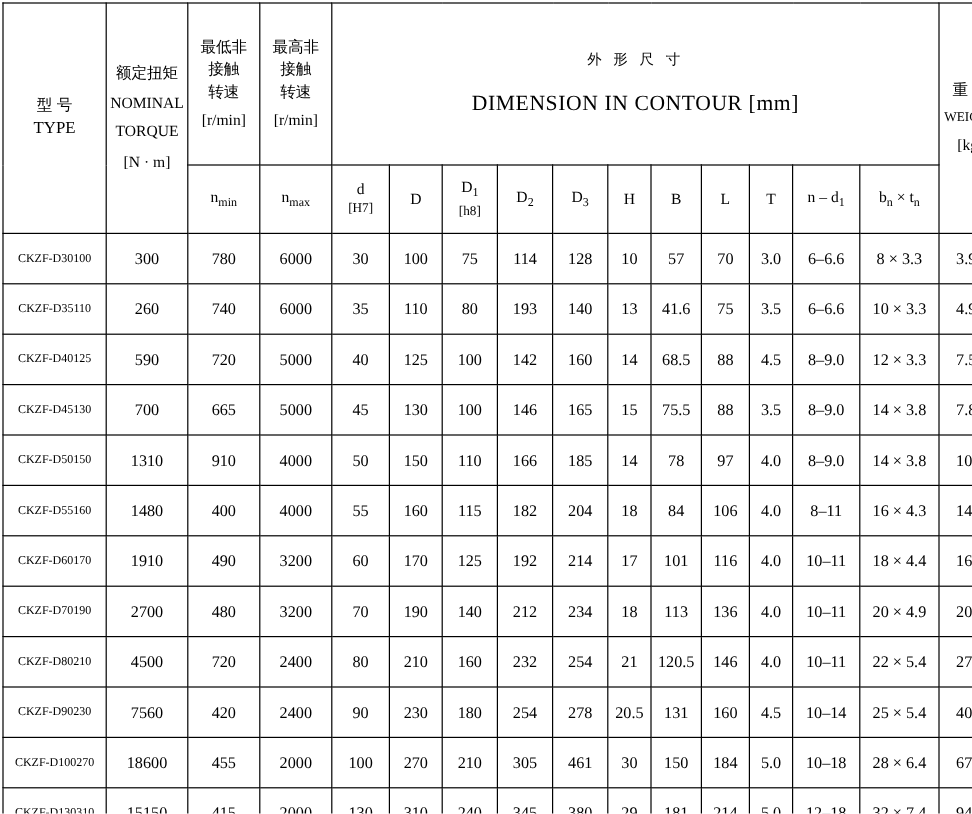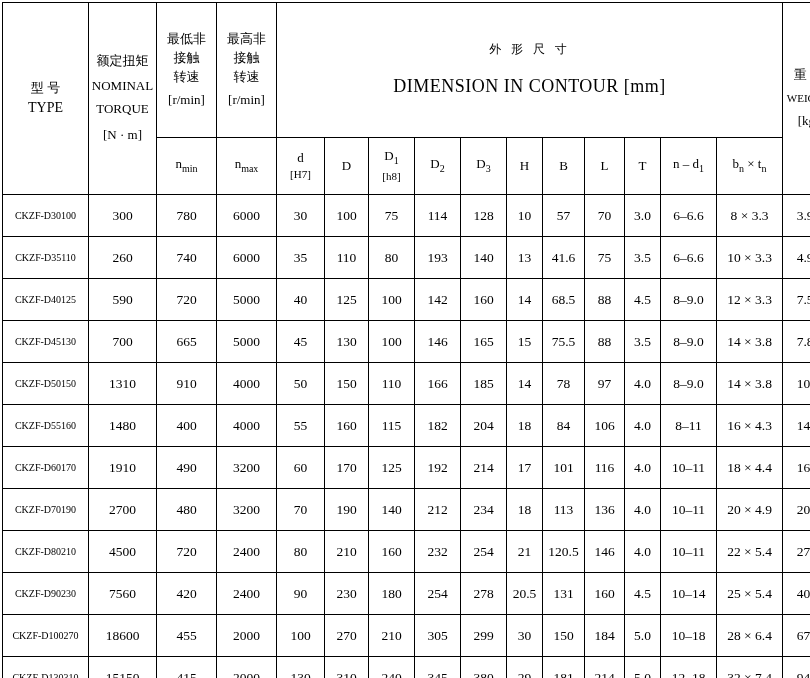--- a/index.html
+++ b/index.html
@@ -351,21 +351,21 @@
       </tr>
       <tr class="datarow row-a">
         <td class="c-type">CKZF-D100270</td>
         <td class="c-val">18600</td>
         <td class="c-val">455</td>
         <td class="c-val">2000</td>
         <td class="c-val">100</td>
         <td class="c-val">270</td>
         <td class="c-val">210</td>
         <td class="c-val">305</td>
-        <td class="c-val">299</td>
+        <td class="c-val">461</td>
         <td class="c-val">30</td>
         <td class="c-val">150</td>
         <td class="c-val">184</td>
         <td class="c-val">5.0</td>
         <td class="c-val">10–18</td>
         <td class="c-val">28 × 6.4</td>
         <td class="c-val">67.0</td>
       </tr>
       <tr class="datarow row-b">
         <td class="c-type">CKZF-D130310</td>

